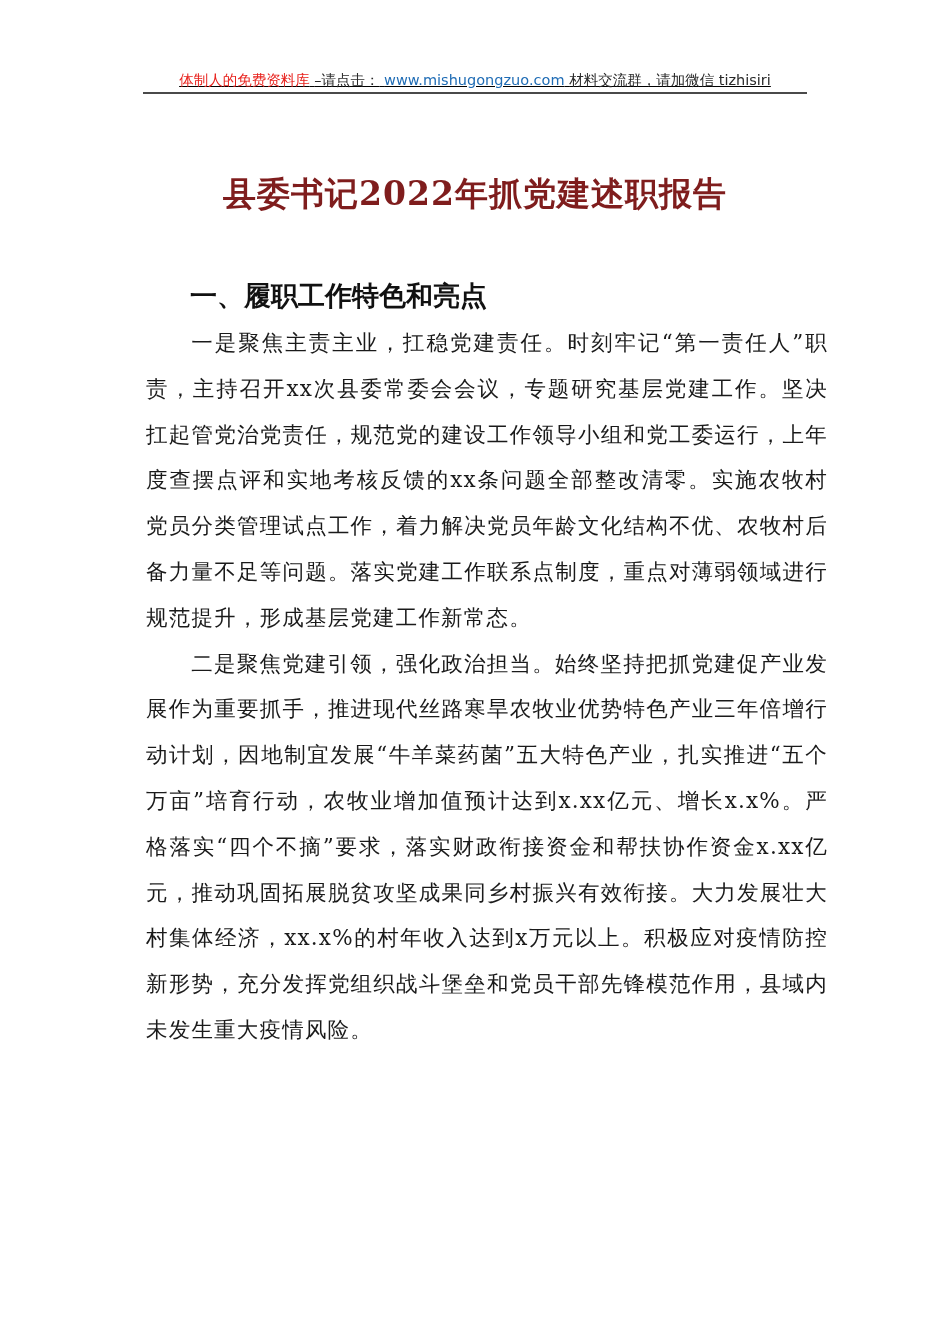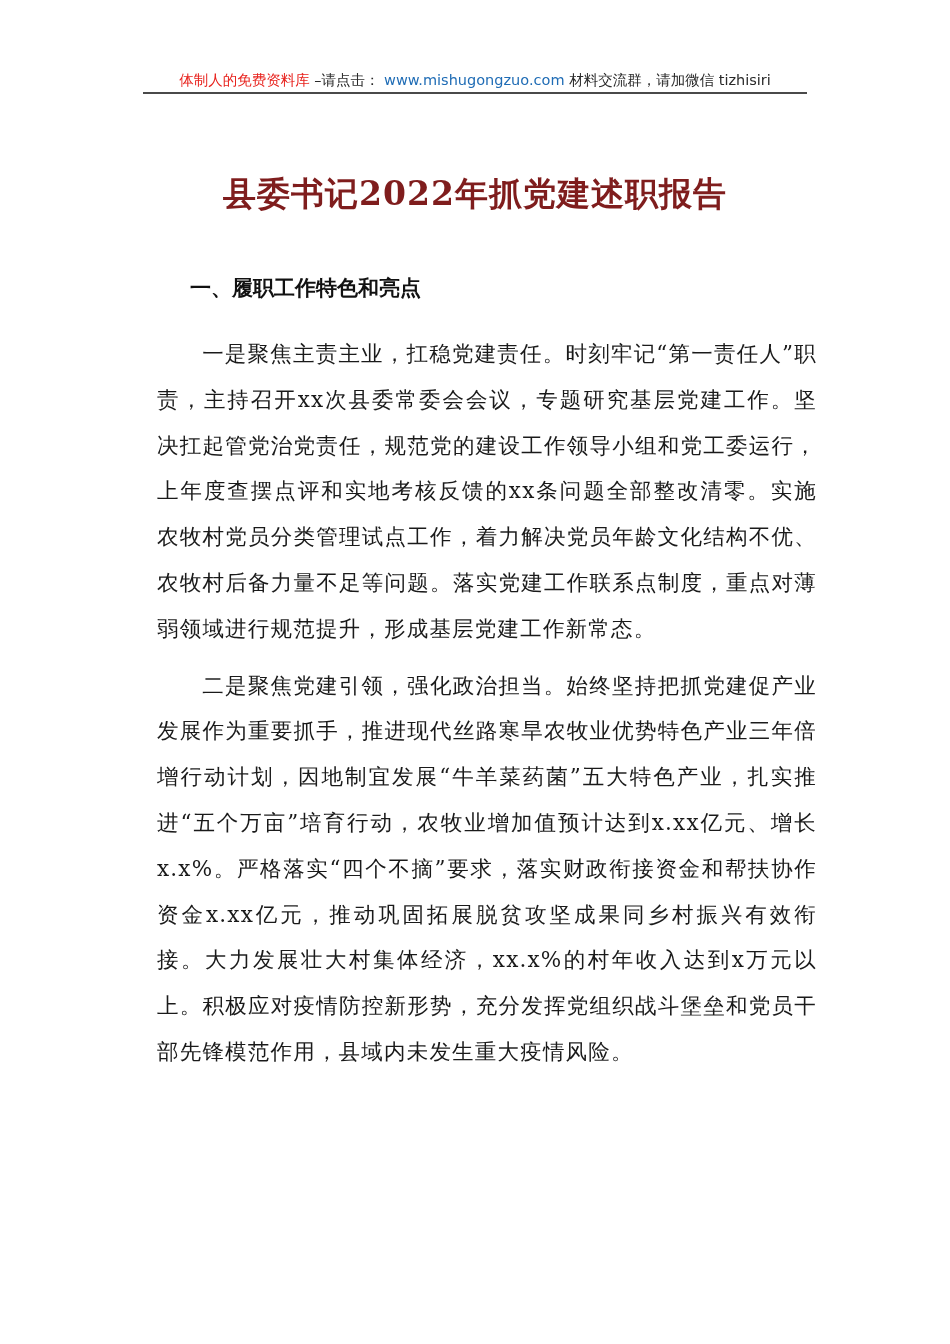--- a/index.html
+++ b/index.html
@@ -1,44 +1,44 @@
 <!DOCTYPE html>
 <html><head>
   <meta charset="utf-8">
   <style>
     html, body { margin: 0; padding: 0; background: #ffffff; }
     body { width: 950px; height: 1344px; position: relative; overflow: hidden; }
     .header {
       position: absolute; left: 143px; top: 68px; width: 664px; height: 24px;
       font-family: "DejaVu Sans", sans-serif; font-size: 14.5px; line-height: 24px;
-      white-space: nowrap; text-align: center;
+      white-space: nowrap; text-align: center; text-decoration: underline;
     }
     .hdr-red { color: #e8231e; }
     .hdr-dark { color: #2a2a2a; }
     .hdr-blue { color: #1f6cb5; }
     .hdr-rule {
       position: absolute; left: 143px; top: 92px; width: 664px; height: 2px;
       background: #4a4a4a;
     }
     .title {
       position: absolute; left: 0; top: 170px; width: 950px; text-align: center;
       font-family: "DejaVu Serif", serif; font-weight: bold; font-size: 33px;
       line-height: 48px; color: #7f1d1d; letter-spacing: 1px;
     }
     .section-heading {
-      position: absolute; left: 190px; top: 270px;
-      font-family: "DejaVu Sans", sans-serif; font-size: 21px; line-height: 36px;
+      position: absolute; left: 190px; top: 278px;
+      font-family: "DejaVu Sans", sans-serif; font-size: 27px; line-height: 36px;
       color: #111; font-weight: bold;
     }
     .body-text {
       position: absolute; left: 146px; top: 320px; width: 682px;
       font-family: "DejaVu Serif", serif; font-size: 21.5px; line-height: 45.8px;
       color: #1a1a1a; text-align: justify; letter-spacing: 1.2px;
     }
-    .para { margin: 11px; text-indent: 2.1em; }
+    .para { margin: 0; text-indent: 2.1em; }
   </style>
 </head>
 <body>
 
 <div class="header">
   <span class="hdr-red">体制人的免费资料库</span>
   <span class="hdr-dark">–请点击：</span>
   <span class="hdr-blue">www.mishugongzuo.com</span>
   <span class="hdr-dark">材料交流群，请加微信 tizhisiri</span>
 </div>

